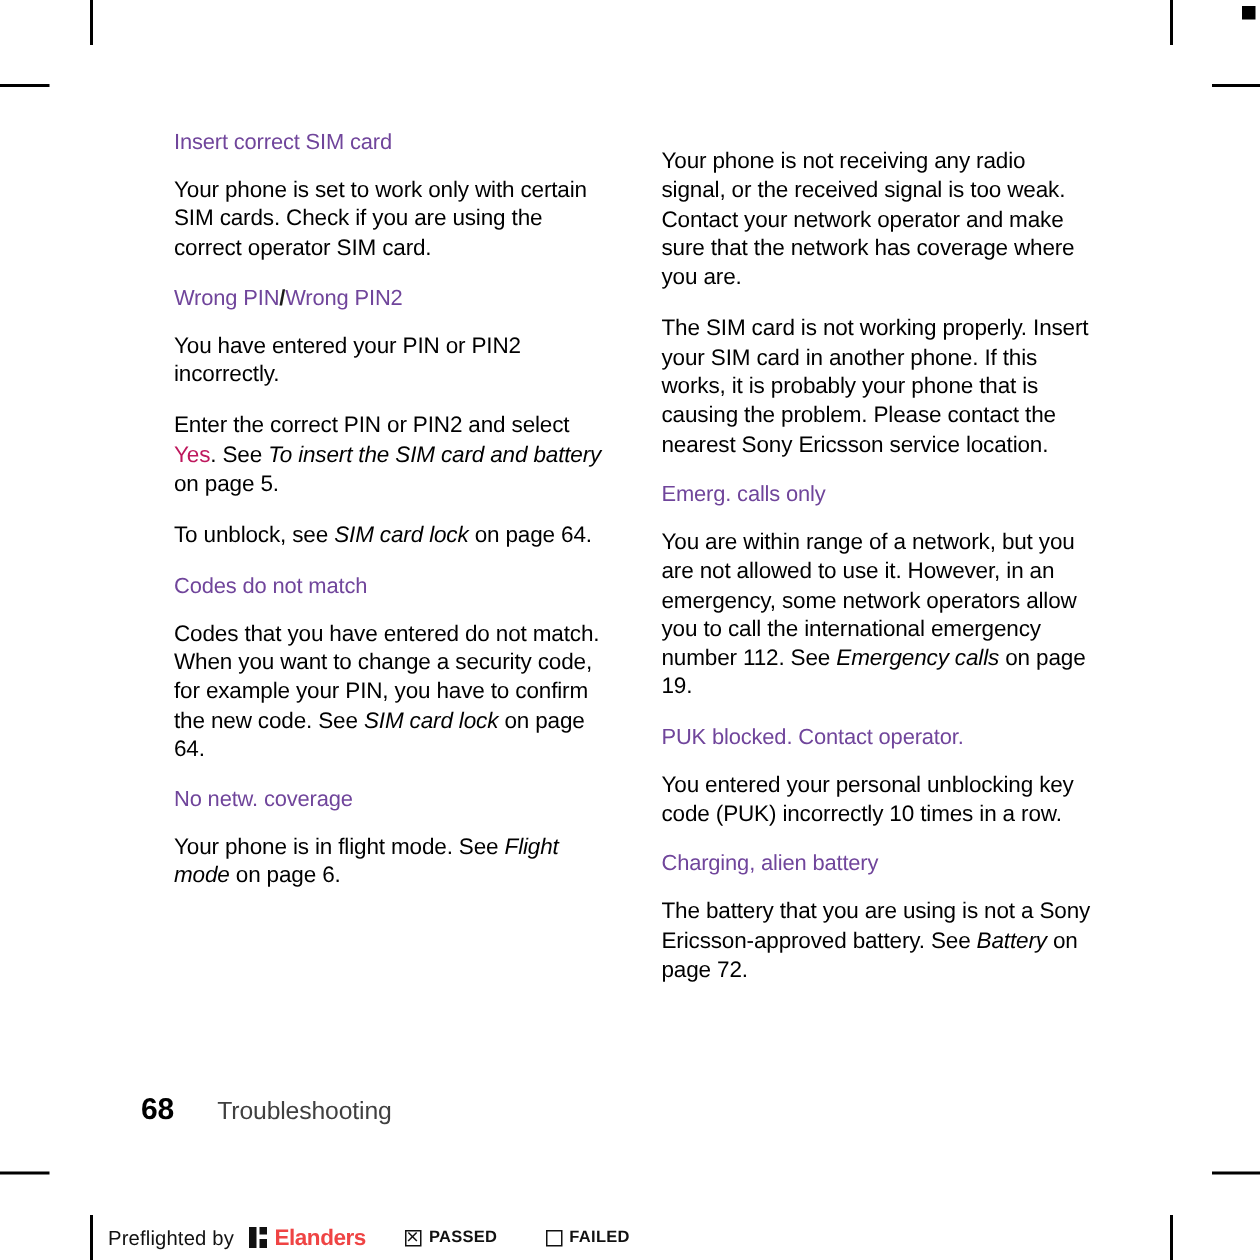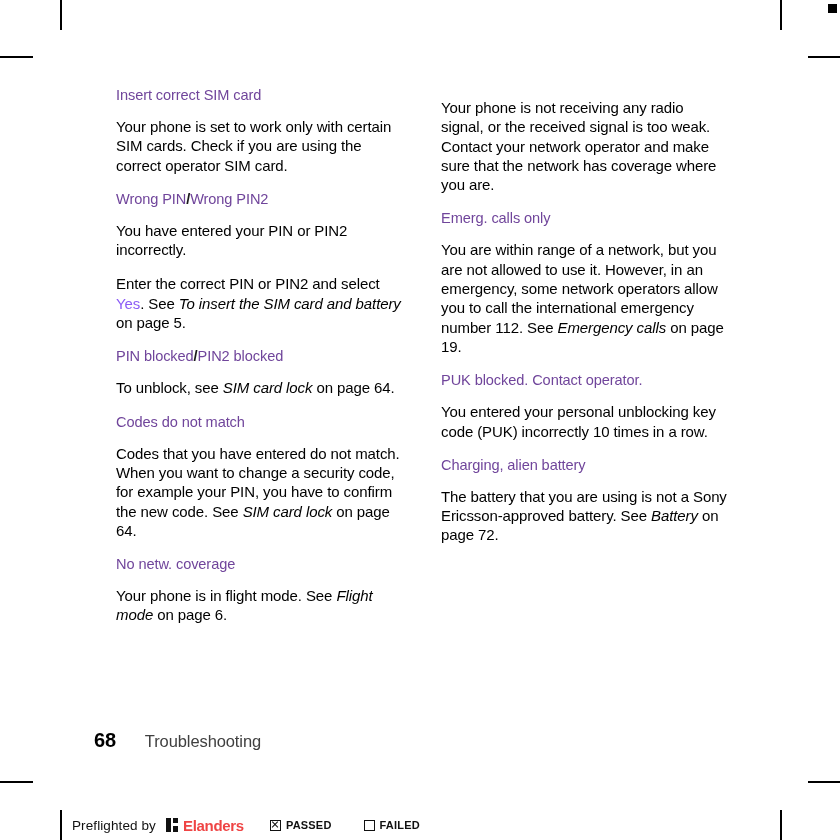--- a/index.html
+++ b/index.html
@@ -81,21 +81,21 @@
     color: #000000;
     font-size: 15px;
     line-height: 19.3px;
     margin: 12px 0 15px 0;
     letter-spacing: -0.1px;
   }
   p.body-text i {
     font-style: italic;
   }
   p.body-text .accent {
-    color: #8b5cf6;
+    color: #be185d;
     font-style: normal;
   }
 
   
   .footer {
     position: absolute;
     left: 94px;
     top: 729px;
     display: flex;
     align-items: baseline;
@@ -233,34 +233,34 @@
 
     <div class="column">
 
       <h3 class="heading">Insert correct SIM card</h3>
       <p class="body-text">Your phone is set to work only with certain SIM cards. Check if you are using the correct operator SIM card.</p>
 
       <h3 class="heading"><span>Wrong PIN</span><span class="sep">/</span><span>Wrong PIN2</span></h3>
       <p class="body-text">You have entered your PIN or PIN2 incorrectly.</p>
       <p class="body-text"><span>Enter the correct PIN or PIN2 and select </span><span class="accent">Yes</span><span>. See </span><i>To insert the SIM card and battery</i><span> on page 5.</span></p>
 
-      <h3 class="heading"><span>PIN blocked</span><span class="sep">/</span><span>PIN2 blocked</span></h3>
       <p class="body-text"><span>To unblock, see </span><i>SIM card lock</i><span> on page 64.</span></p>
 
       <h3 class="heading">Codes do not match</h3>
       <p class="body-text"><span>Codes that you have entered do not match. When you want to change a security code, for example your PIN, you have to confirm the new code. See </span><i>SIM card lock</i><span> on page 64.</span></p>
 
       <h3 class="heading">No netw. coverage</h3>
       <p class="body-text"><span>Your phone is in flight mode. See </span><i>Flight mode</i><span> on page 6.</span></p>
 
     </div>
 
     <div class="column">
 
       <p class="body-text">Your phone is not receiving any radio signal, or the received signal is too weak. Contact your network operator and make sure that the network has coverage where you are.</p>
+      <p class="body-text">The SIM card is not working properly. Insert your SIM card in another phone. If this works, it is probably your phone that is causing the problem. Please contact the nearest Sony Ericsson service location.</p>
 
       <h3 class="heading">Emerg. calls only</h3>
       <p class="body-text"><span>You are within range of a network, but you are not allowed to use it. However, in an emergency, some network operators allow you to call the international emergency number 112. See </span><i>Emergency calls</i><span> on page 19.</span></p>
 
       <h3 class="heading">PUK blocked. Contact operator.</h3>
       <p class="body-text">You entered your personal unblocking key code (PUK) incorrectly 10 times in a row.</p>
 
       <h3 class="heading">Charging, alien battery</h3>
       <p class="body-text"><span>The battery that you are using is not a Sony Ericsson-approved battery. See </span><i>Battery</i><span> on page 72.</span></p>
 

